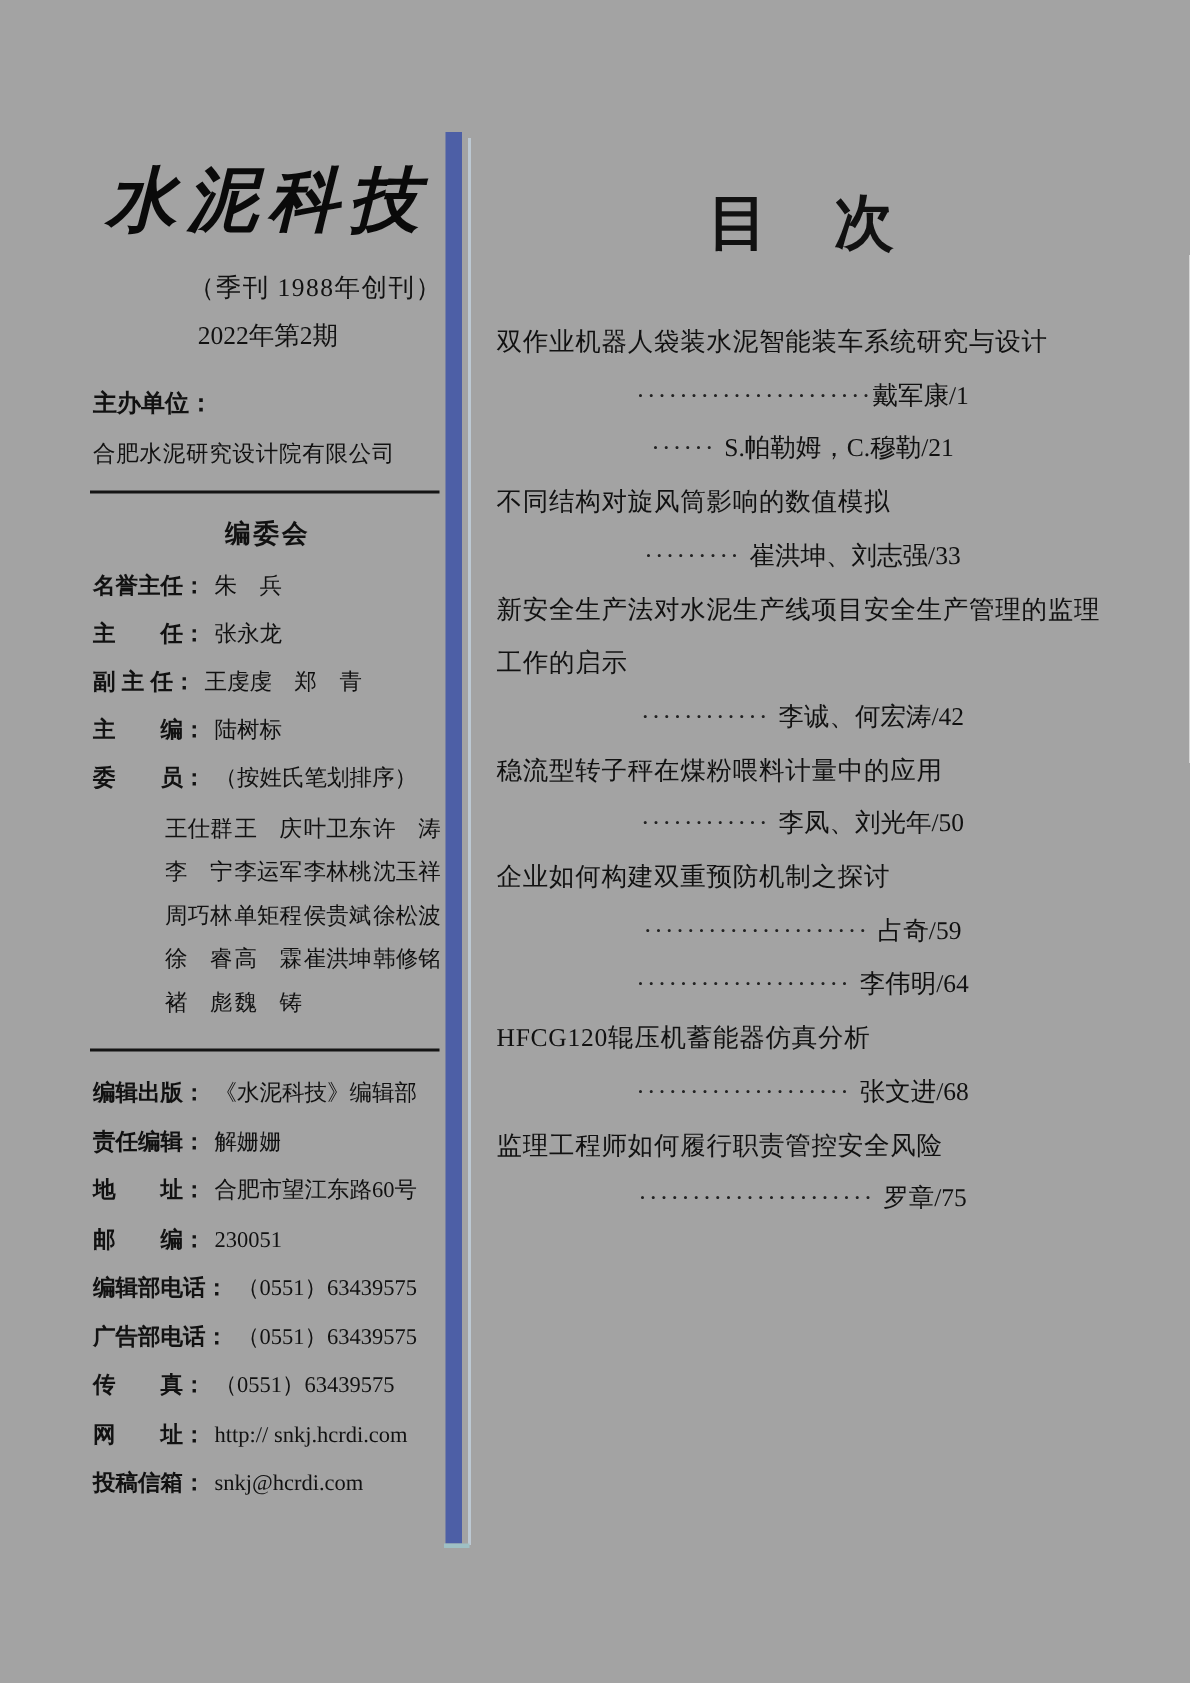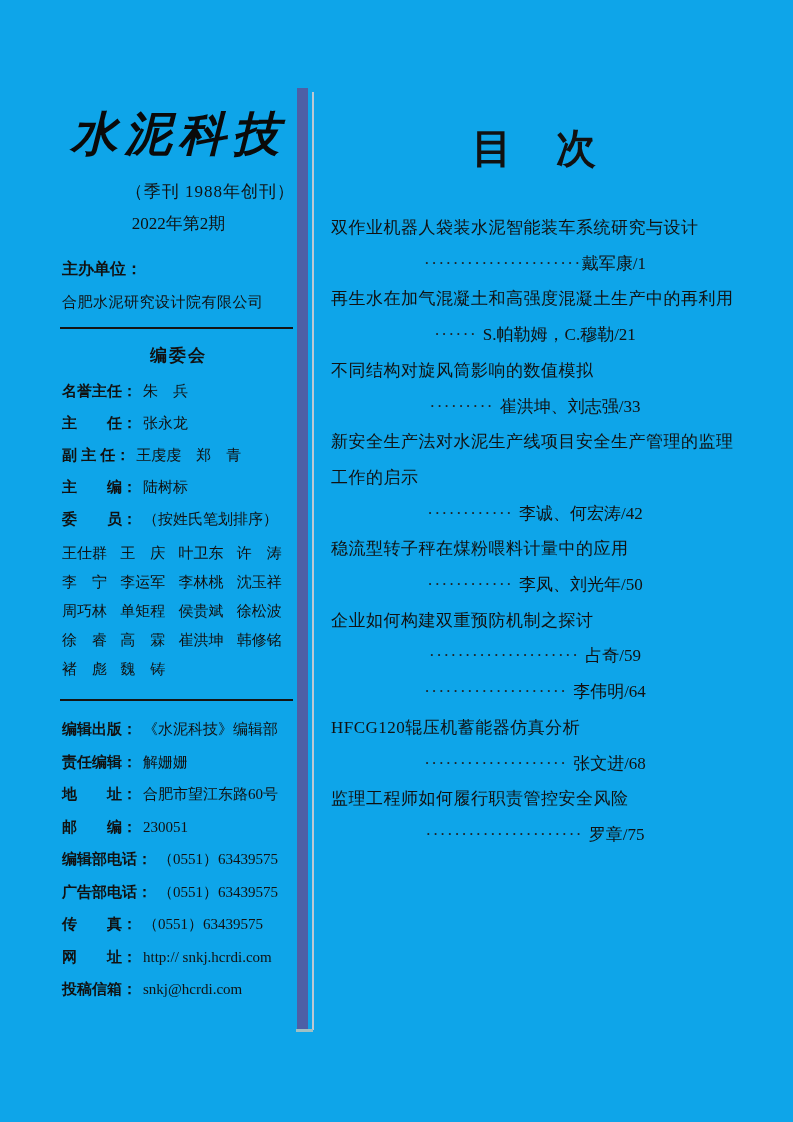--- a/index.html
+++ b/index.html
@@ -1,19 +1,19 @@
 <!DOCTYPE html>
 <html><head>
 <meta charset="utf-8">
 <style>
   html,body{margin:0;padding:0;background:#fff;}
   .page{
     position:relative;
     width:793px;height:1122px;
-    background:#0ea5e9;
+    background:#a3a3a3;
     overflow:hidden;
     font-family:"Liberation Serif", serif;
     color:#111;
   }
   
   .left-col{position:absolute;left:62px;top:98px;width:233px;}
   .brand{
     margin:0;
     font-family:"DejaVu Serif", serif;
     font-style:italic;
@@ -46,20 +46,21 @@
     font-family:"Liberation Sans", sans-serif;
     font-weight:700;
   }
   .row .val{margin-left:6px;font-family:"Liberation Serif", serif;}
   .members{
     margin-top:4px;
     display:grid;
     grid-template-columns:repeat(4,1fr);
     font-size:15px;
     line-height:29px;
+    margin-left:48px;
   }
   .member{white-space:nowrap;}
   .colophon .row{line-height:32.5px;}
   .colophon{margin-top:12px;}
   
   .vbar{position:absolute;left:297px;top:88px;width:11px;height:941px;background:#4d5fa6;}
   .vbar-line{position:absolute;left:312px;top:92px;width:2px;height:938px;background:#bcc8d2;}
   .vbar-foot{position:absolute;left:296px;top:1029px;width:17px;height:3px;background:#9fc0c4;}
   
   .right-col{position:absolute;left:331px;top:118px;width:408px;}
@@ -215,21 +216,20 @@
 
     <div class="toc-entries">
 
         <div class="toc-entry">
           <div class="toc-title">双作业机器人袋装水泥智能装车系统研究与设计</div>
           <div class="toc-cite"><span class="dots">······················</span><span>戴军康/1</span></div>
         </div>
 
 
         <div class="toc-entry">
-          <div class="toc-title">再生水在加气混凝土和高强度混凝土生产中的再利用</div>
           <div class="toc-cite"><span class="dots">······ </span><span>S.帕勒姆，C.穆勒/21</span></div>
         </div>
 
         <div class="toc-entry">
           <div class="toc-title">不同结构对旋风筒影响的数值模拟</div>
           <div class="toc-cite"><span class="dots">········· </span><span>崔洪坤、刘志强/33</span></div>
         </div>
 
         <div class="toc-entry">
           <div class="toc-title">新安全生产法对水泥生产线项目安全生产管理的监理工作的启示</div>

